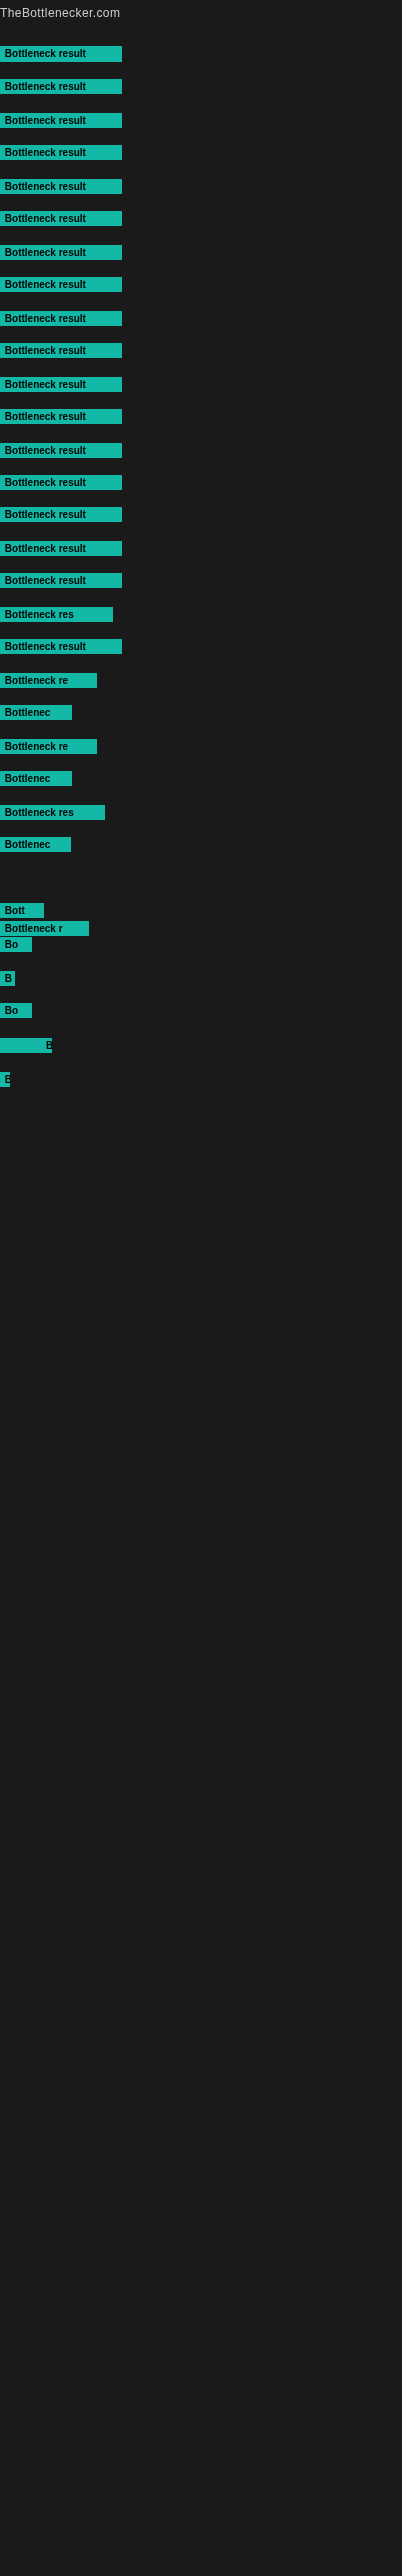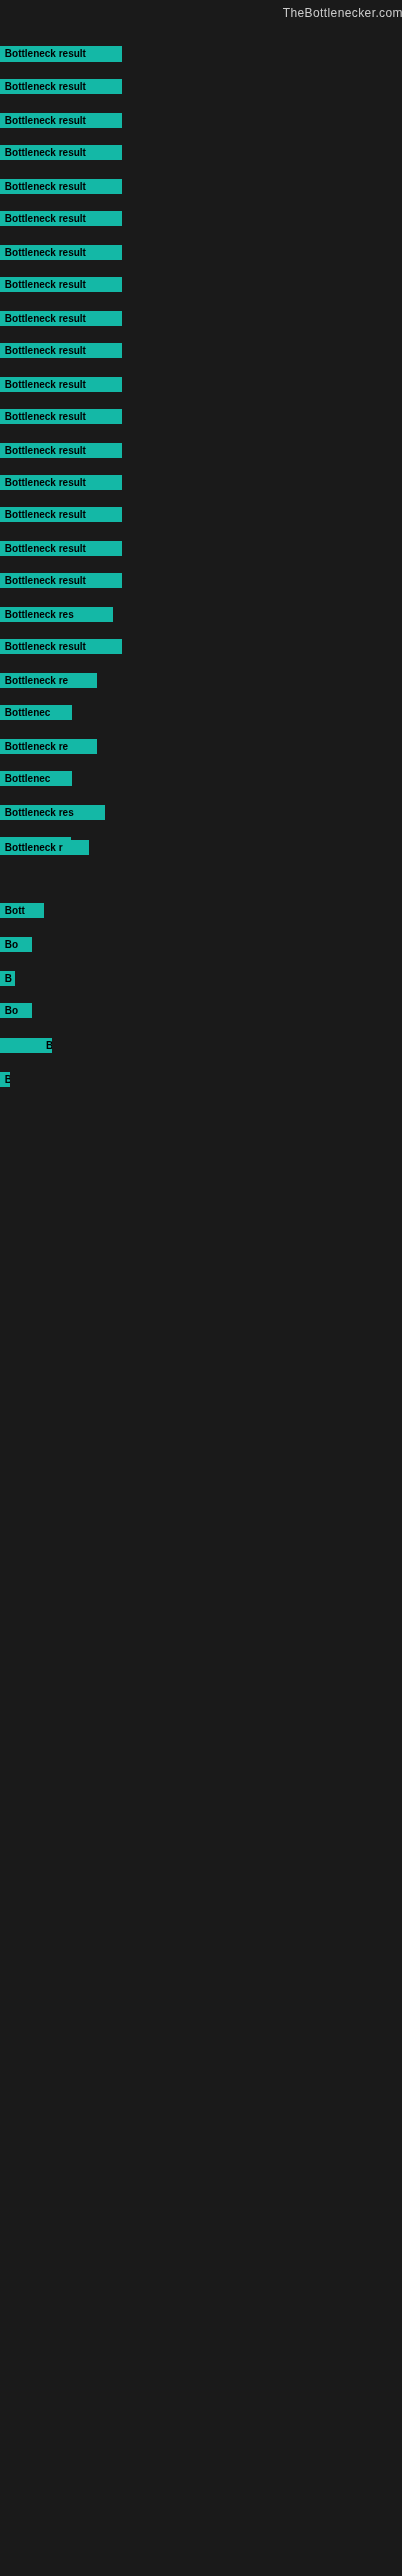--- a/index.html
+++ b/index.html
@@ -8,21 +8,21 @@
       box-sizing: border-box;
     }
     body {
       width: 403px;
       min-height: 2576px;
       background-color: #1a1a1a;
       font-family: Arial, sans-serif;
       position: relative;
     }
     .header {
-      text-align: right;
+      text-align: left;
       padding: 6.4px 0 3.2px 0;
       color: #cccccc;
       font-size: 12px;
       font-weight: normal;
       letter-spacing: 0.4px;
     }
     .result-item {
       position: absolute;
       left: 0;
     }
@@ -61,21 +61,21 @@
     <div class="result-item" style="top: 517px; left: 0px;"><span class="result-badge" style="max-width: 122px; width: 122px;">Bottleneck result</span></div>
     <div class="result-item" style="top: 549px; left: 0px;"><span class="result-badge" style="max-width: 122px; width: 122px;">Bottleneck result</span></div>
     <div class="result-item" style="top: 583px; left: 0px;"><span class="result-badge" style="max-width: 113px; width: 113px;">Bottleneck res</span></div>
     <div class="result-item" style="top: 615px; left: 0px;"><span class="result-badge" style="max-width: 122px; width: 122px;">Bottleneck result</span></div>
     <div class="result-item" style="top: 649px; left: 0px;"><span class="result-badge" style="max-width: 97px; width: 97px;">Bottleneck re</span></div>
     <div class="result-item" style="top: 681px; left: 0px;"><span class="result-badge" style="max-width: 72px; width: 72px;">Bottlenec</span></div>
     <div class="result-item" style="top: 715px; left: 0px;"><span class="result-badge" style="max-width: 97px; width: 97px;">Bottleneck re</span></div>
     <div class="result-item" style="top: 747px; left: 0px;"><span class="result-badge" style="max-width: 72px; width: 72px;">Bottlenec</span></div>
     <div class="result-item" style="top: 781px; left: 0px;"><span class="result-badge" style="max-width: 105px; width: 105px;">Bottleneck res</span></div>
     <div class="result-item" style="top: 813px; left: 0px;"><span class="result-badge" style="max-width: 71px; width: 71px;">Bottlenec</span></div>
-    <div class="result-item" style="top: 816px; left: 0px;"><span class="result-badge" style="max-width: 89px; width: 89px;">Bottleneck r</span></div>
+    <div class="result-item" style="top: 897px; left: 0px;"><span class="result-badge" style="max-width: 89px; width: 89px;">Bottleneck r</span></div>
     <div class="result-item" style="top: 879px; left: 0px;"><span class="result-badge" style="max-width: 44px; width: 48px;">Bott</span></div>
     <div class="result-item" style="top: 913px; left: 0px;"><span class="result-badge" style="max-width: 32px; width: 32px;">Bo</span></div>
     <div class="result-item" style="top: 947px; left: 0px;"><span class="result-badge" style="max-width: 14.5px; width: 14.5px;">B</span></div>
     <div class="result-item" style="top: 979px; left: 0px;"><span class="result-badge" style="max-width: 32px; width: 32px;">Bo</span></div>
     <div class="result-item" style="top: 1014px; left: 0px;"><span class="result-badge" style="max-width: 52px; width: 52px; padding-left: 46px;">Bottle</span></div>
     <div class="result-item" style="top: 1048px; left: 0px;"><span class="result-badge" style="max-width: 8px; width: 8px;">B</span></div>
   </div>
 
 
 </body></html>

